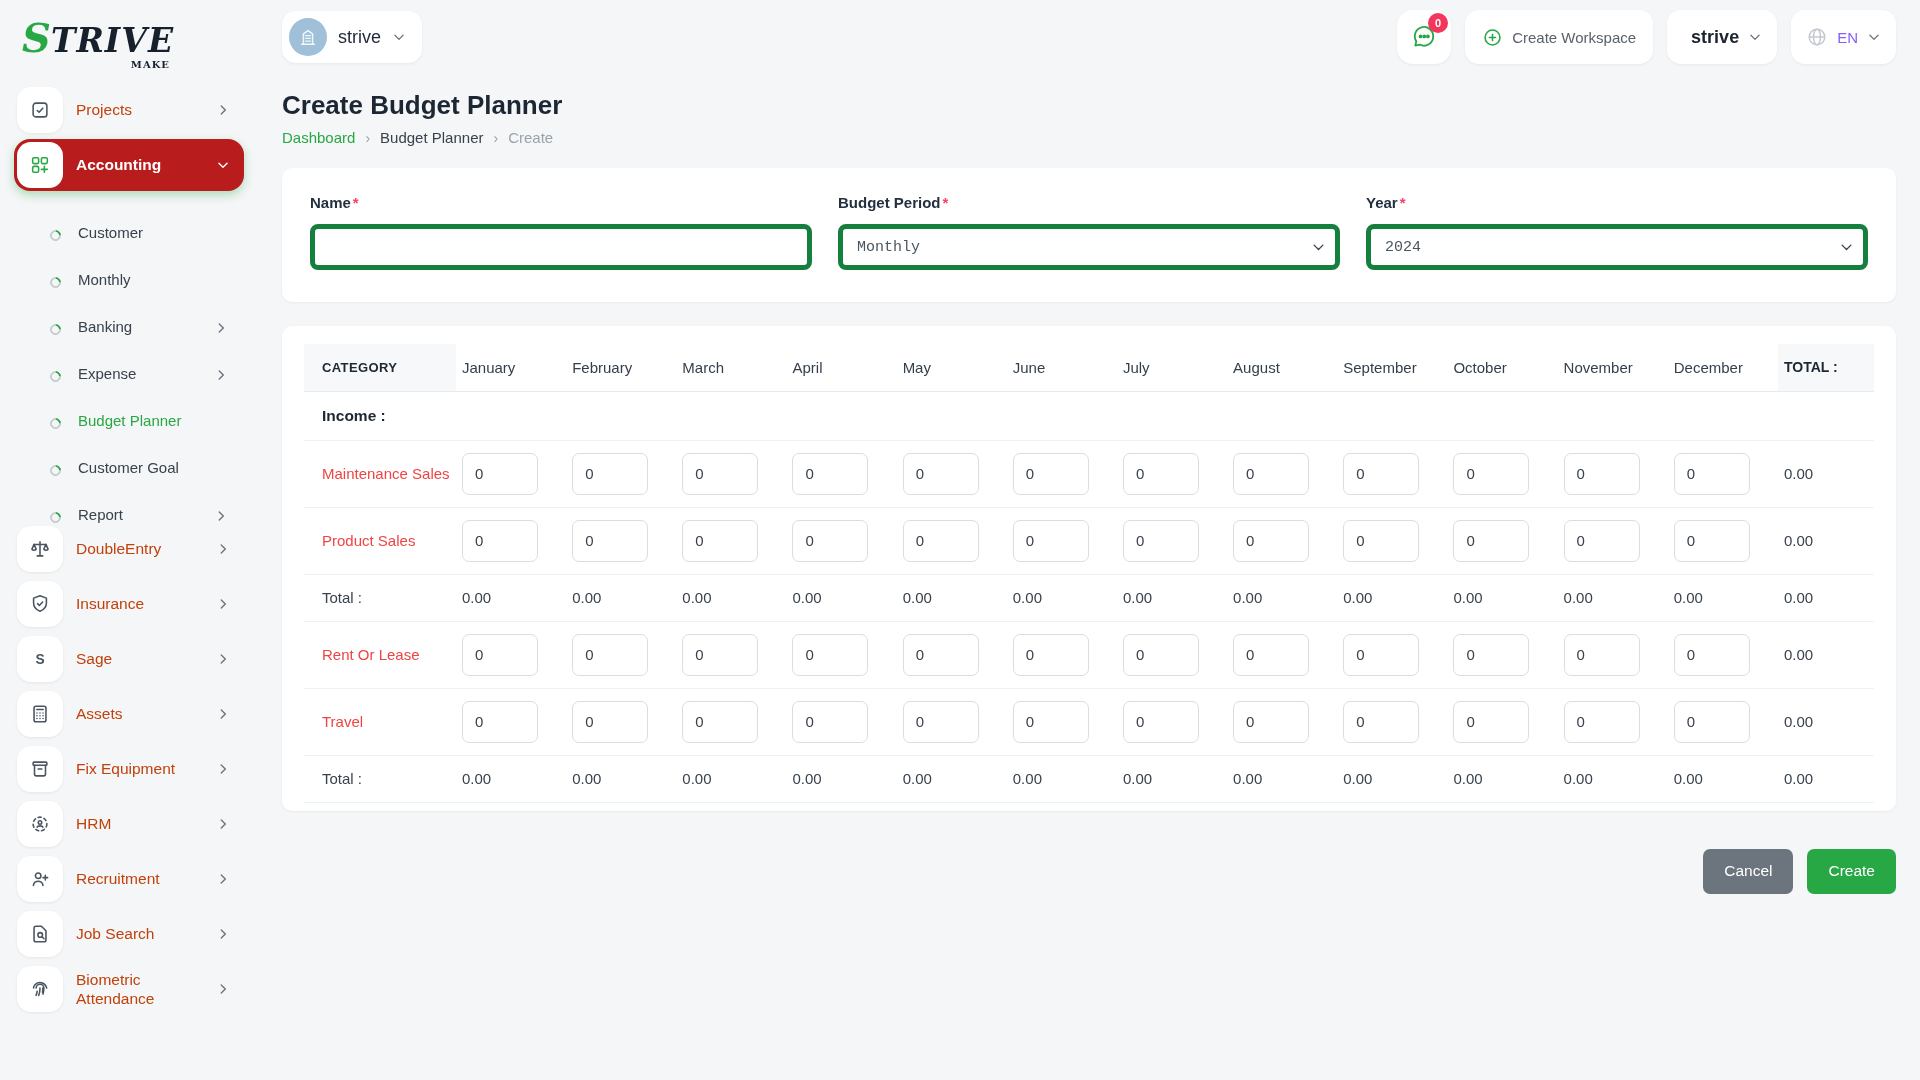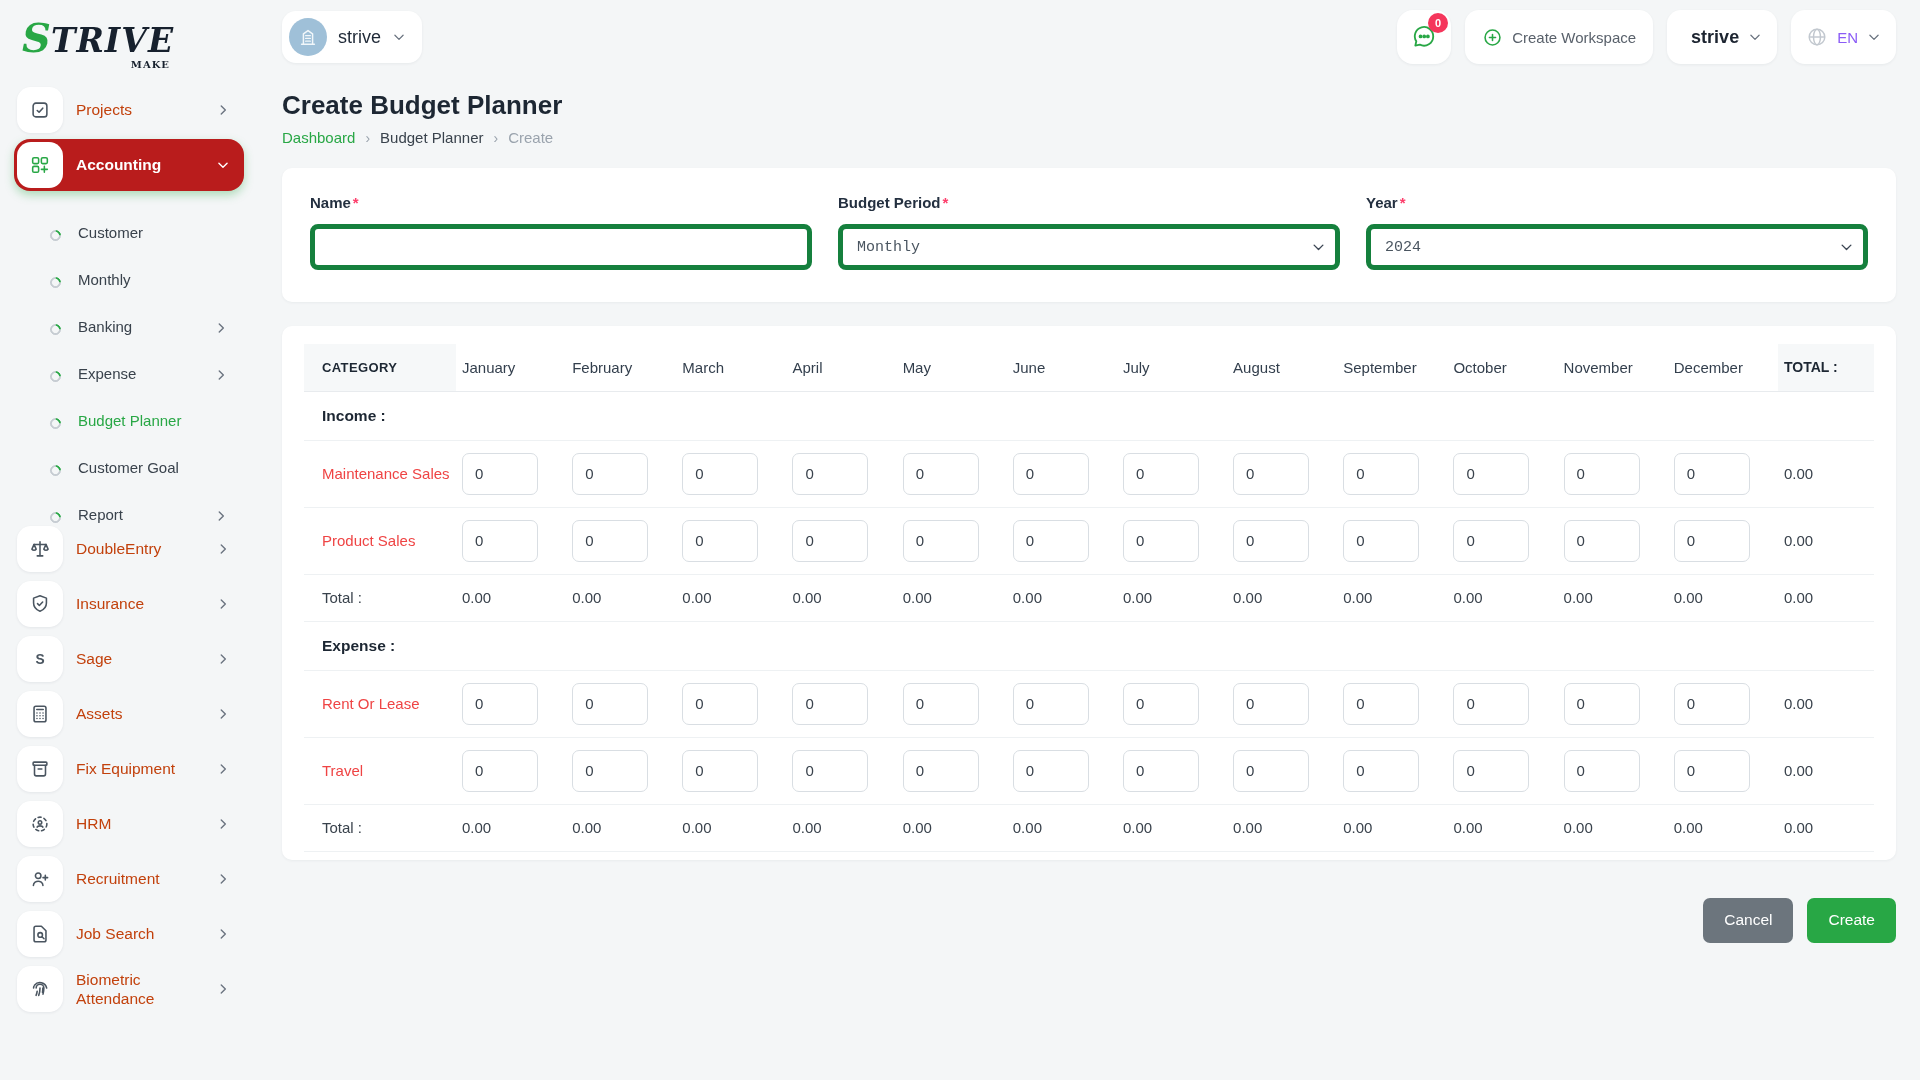--- a/index.html
+++ b/index.html
@@ -499,23 +499,20 @@
               <td>0.00</td>
               <td>0.00</td>
               <td>0.00</td>
               <td>0.00</td>
               <td>0.00</td>
               <td>0.00</td>
               <td>0.00</td>
               <td>0.00</td>
               <td>0.00</td>
             </tr>
-            <tr class="section">
-              <td colspan="14">Expense :</td>
-            </tr>
             <tr class="vals">
               <td class="cat-name">Rent Or Lease</td>
               <td><input class="cell-input" type="text" value="0" style=""></td>
               <td><input class="cell-input" type="text" value="0" style=""></td>
               <td><input class="cell-input" type="text" value="0" style=""></td>
               <td><input class="cell-input" type="text" value="0" style=""></td>
               <td><input class="cell-input" type="text" value="0" style=""></td>
               <td><input class="cell-input" type="text" value="0" style=""></td>
               <td><input class="cell-input" type="text" value="0" style=""></td>
               <td><input class="cell-input" type="text" value="0" style=""></td>

